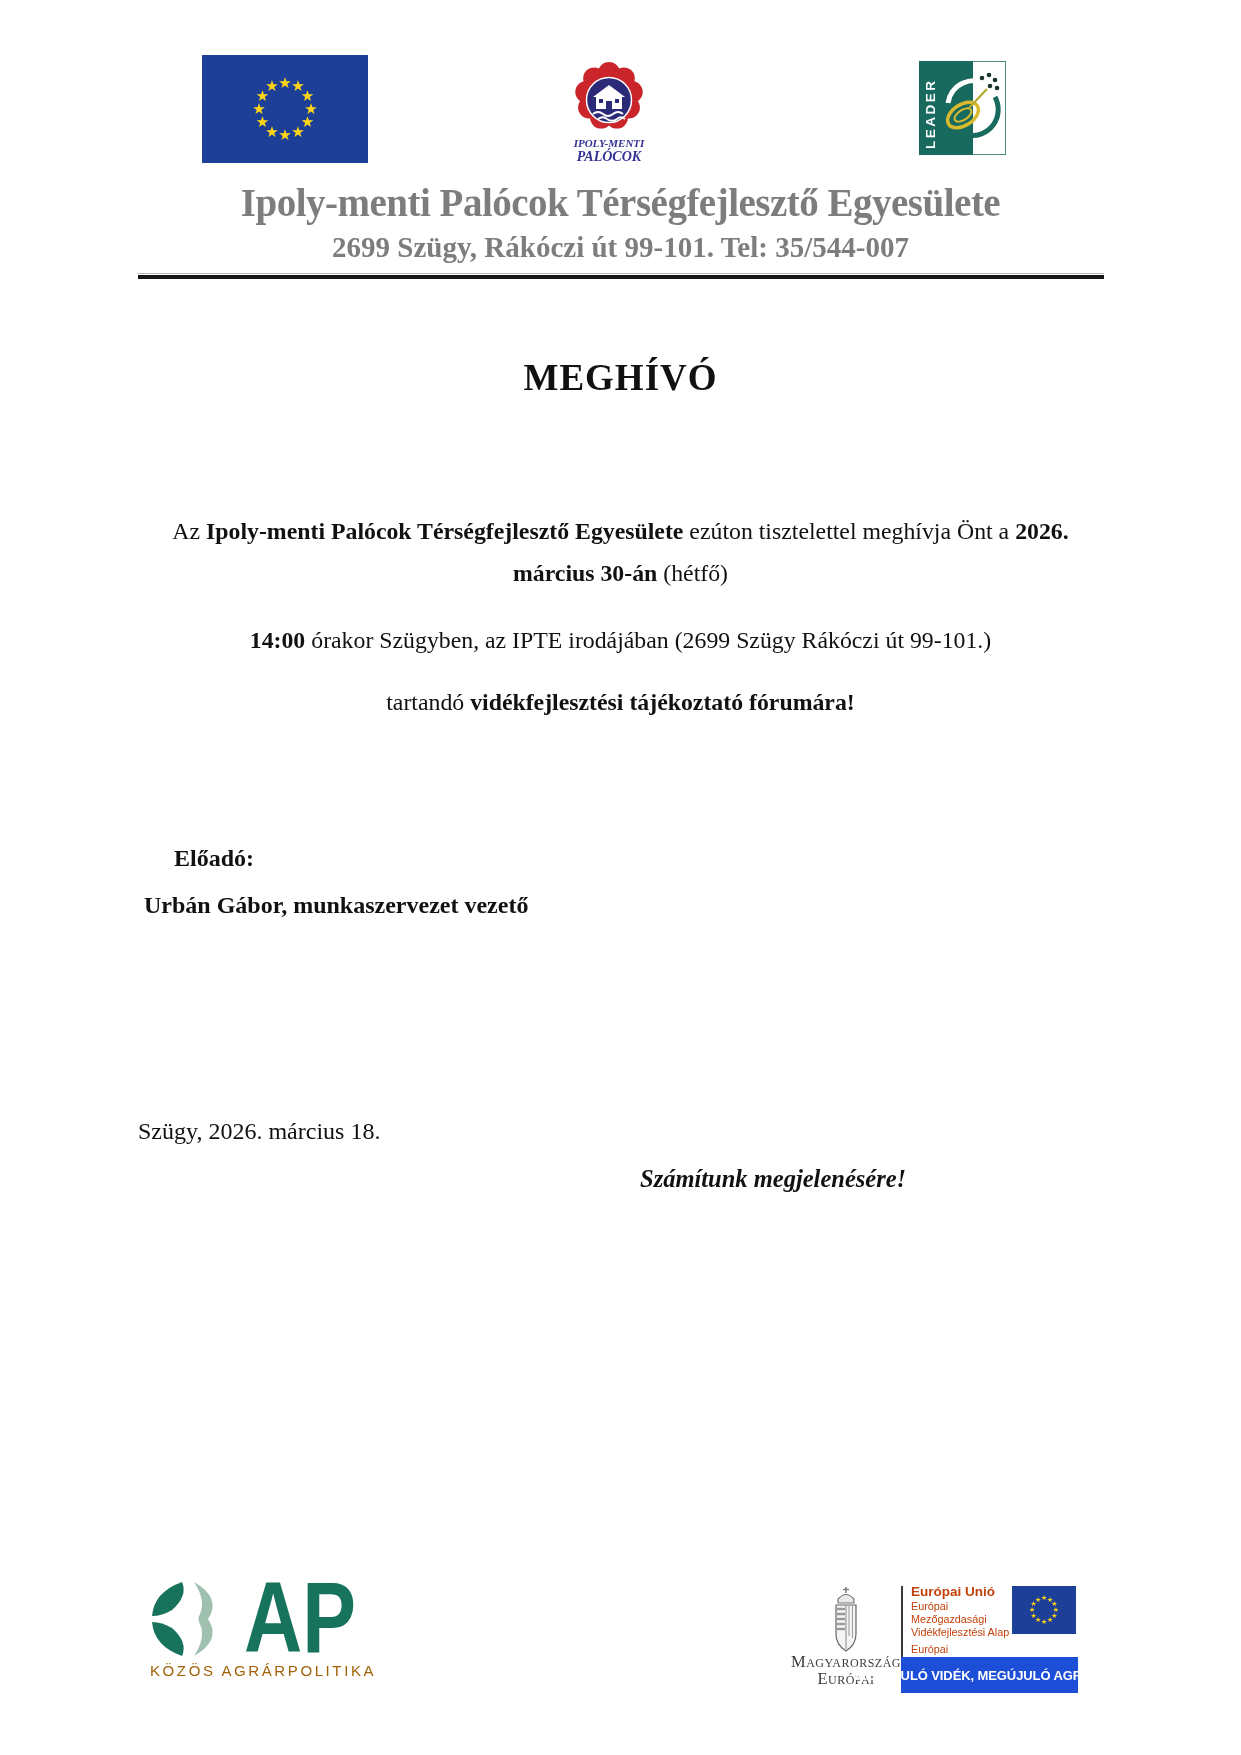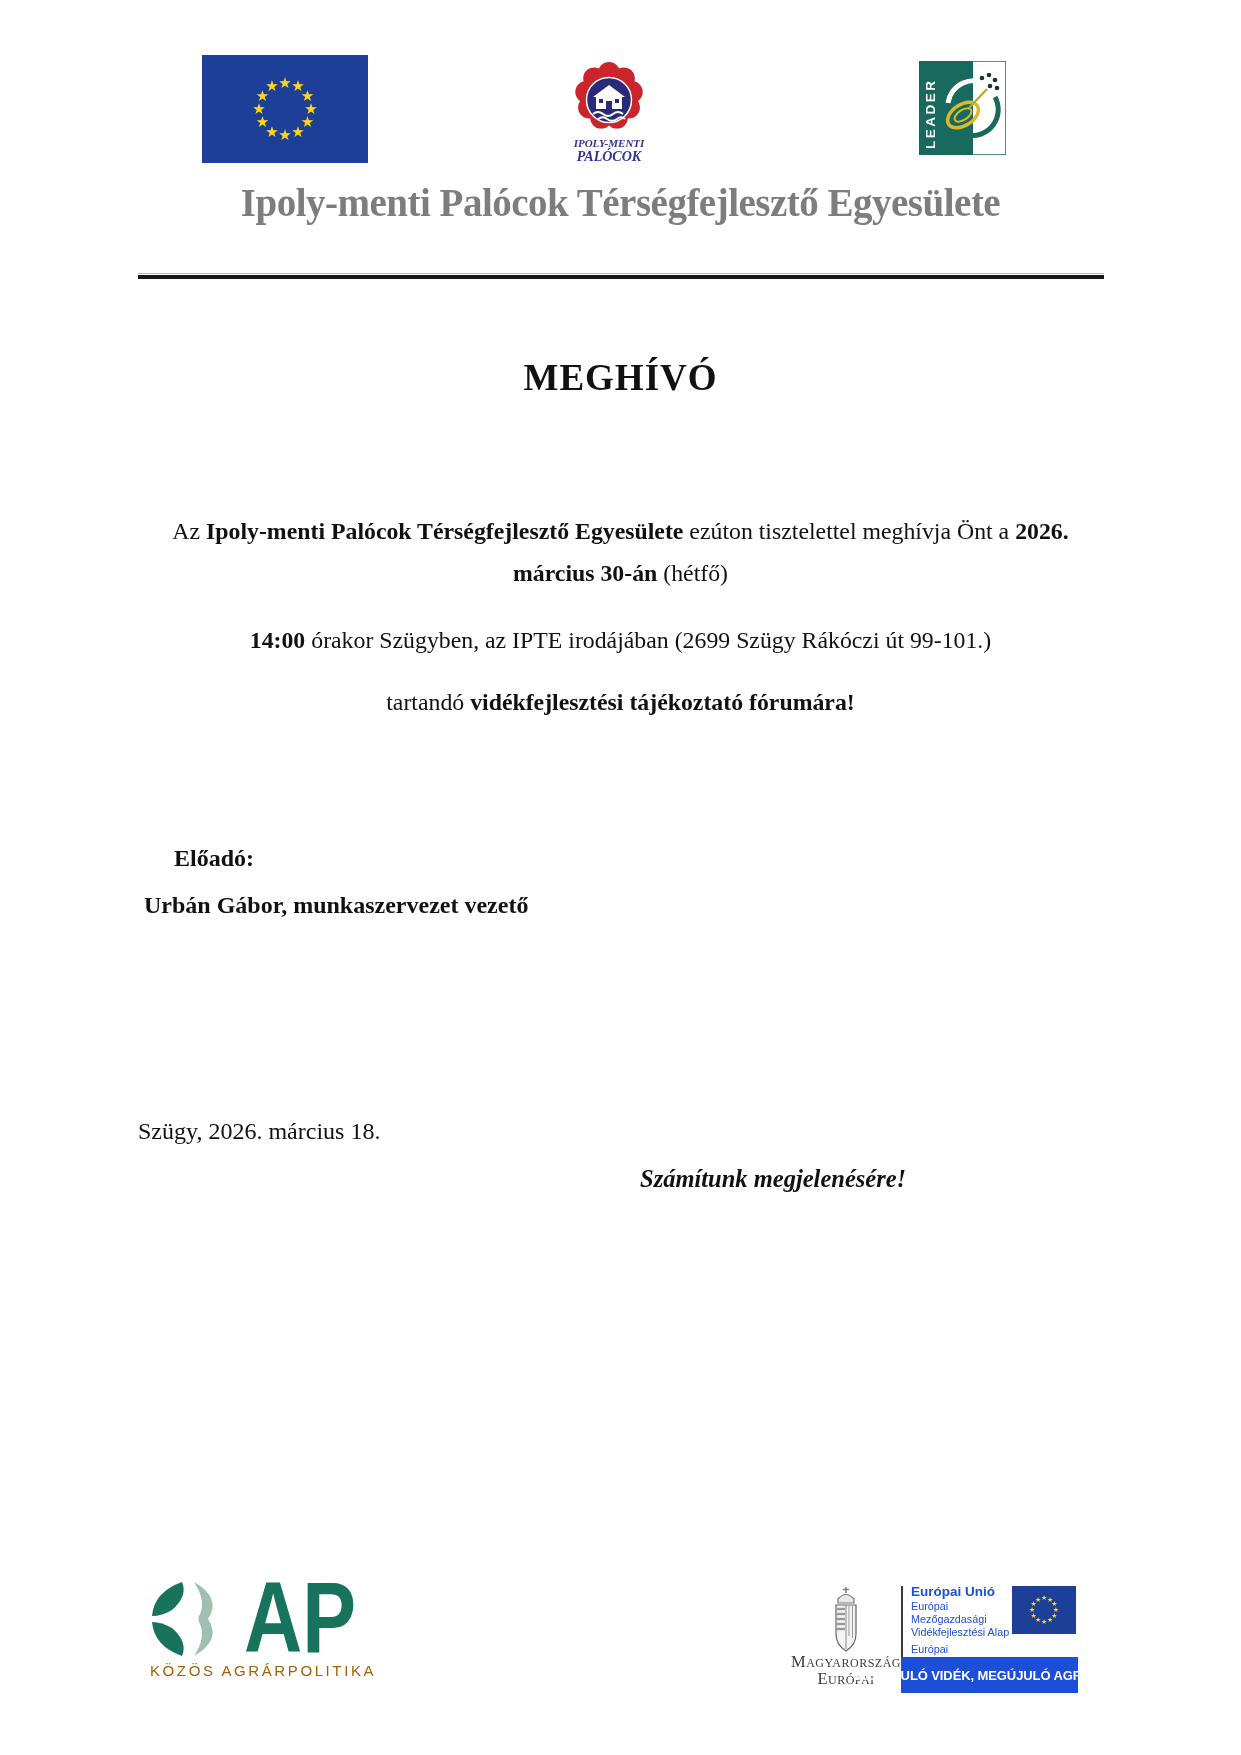--- a/index.html
+++ b/index.html
@@ -87,21 +87,21 @@
     font-variant:small-caps;
     font-size:16.5px;
     line-height:17px;
     color:#3c3c3c;
     letter-spacing:0.5px;
   }
   .vbar{top:1586px;left:901px;width:2px;height:72px;background:#3a3a3a;}
   .eu-textblock{
     top:1583px;left:911px;width:108px;
     font-family:"Liberation Sans", sans-serif;
-    color:#1d4ed8;
+    color:#c2410c;
   }
   .eu-textblock .t{font-size:13.5px;font-weight:bold;line-height:17px;}
   .eu-textblock .l{font-size:10.8px;line-height:13px;}
   .eu-textblock .gap{height:4px;}
   .banner{
     top:1657px;left:901px;width:177px;height:36px;
     background:#1d4ed8;
     color:#ffffff;
     font-family:"Liberation Sans", sans-serif;
     font-size:13px;
@@ -176,20 +176,21 @@
     <g fill="#17352e">
       <circle cx="63" cy="17" r="2.3"></circle>
         <circle cx="70" cy="14" r="2.3"></circle>
       <circle cx="76" cy="19" r="2.3"></circle>
         <circle cx="71" cy="25" r="2.3"></circle>
       <circle cx="78" cy="27" r="2.3"></circle>
     </g>
   </svg>
 
   <div class="abs org-title">Ipoly-menti Palócok Térségfejlesztő Egyesülete</div>
+  <div class="abs org-address">2699 Szügy, Rákóczi út 99-101. Tel: 35/544-007</div>
   <div class="abs header-rule">
     <div class="thin"></div>
       <div class="thick"></div>
   </div>
 
   <div class="abs doc-title">MEGHÍVÓ</div>
 
   <p class="abs body-p p1"><span>Az </span><b>Ipoly-menti Palócok Térségfejlesztő Egyesülete</b><span> ezúton tisztelettel meghívja Önt a </span><b>2026.</b><br><b>március 30-án</b><span> (hétfő)</span></p>
 
   <p class="abs body-p p2"><b>14:00</b><span> órakor Szügyben, az IPTE irodájában (2699 Szügy Rákóczi út 99-101.)</span></p>

